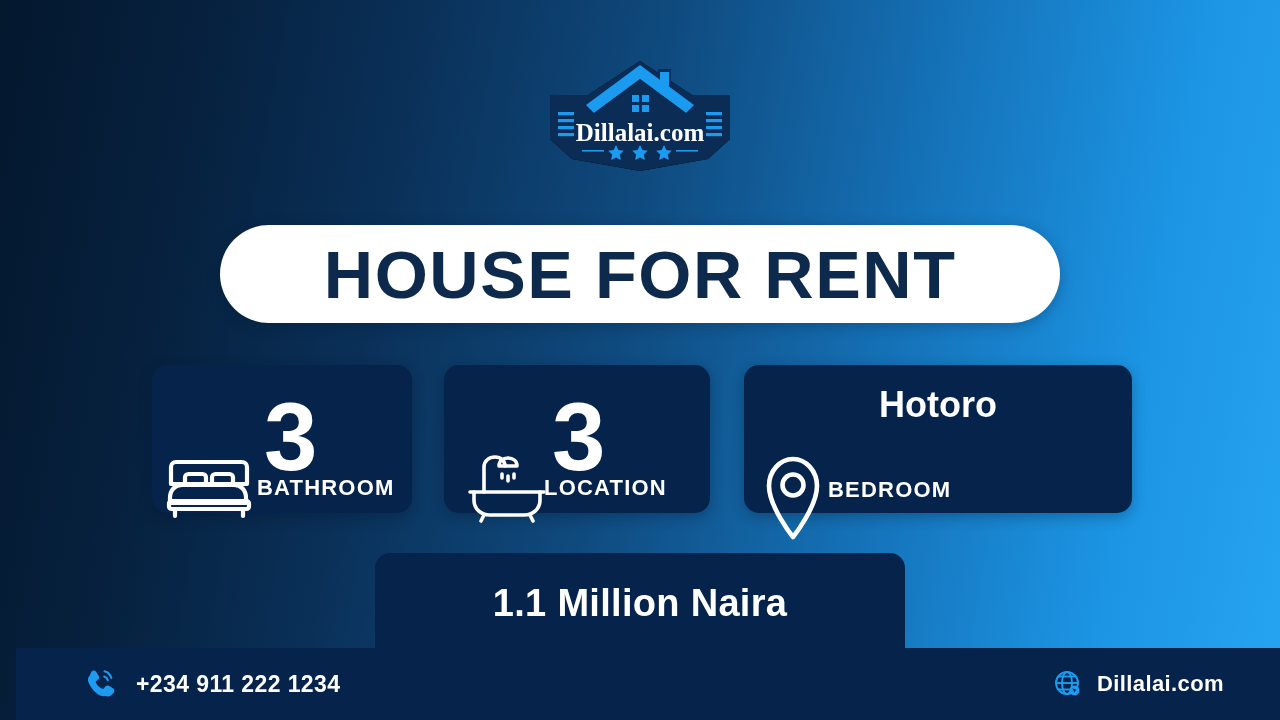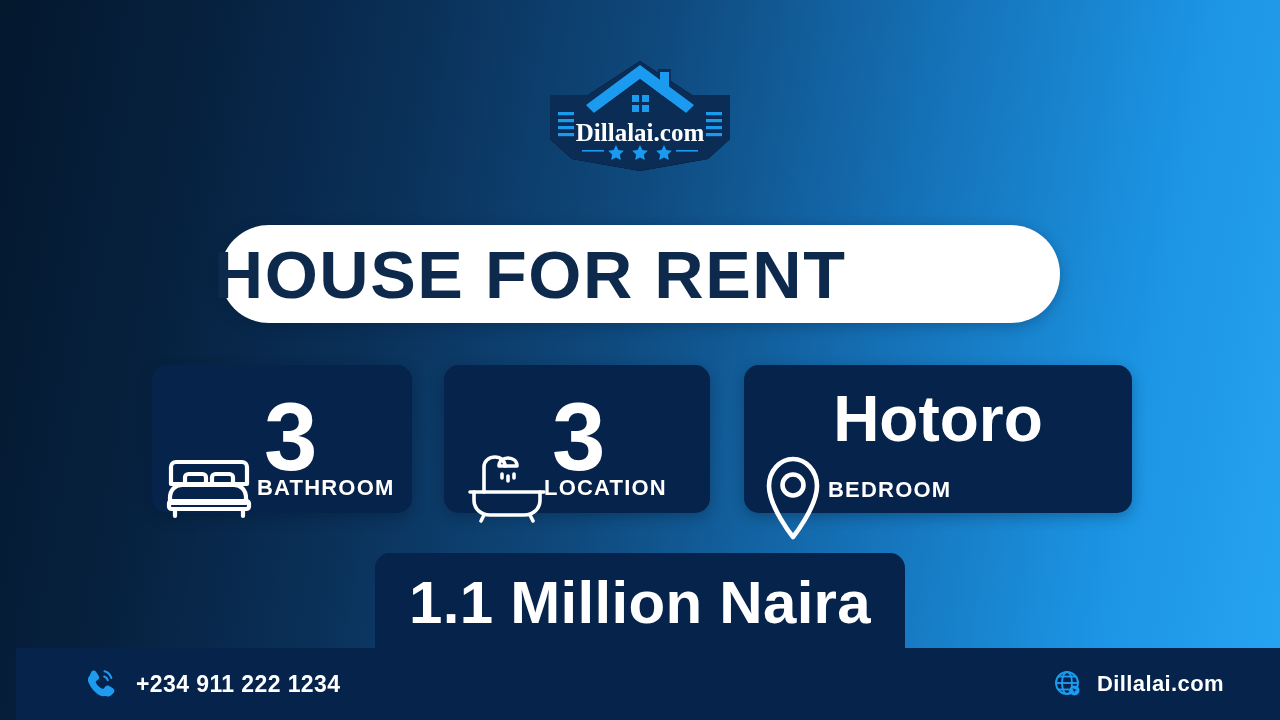--- a/index.html
+++ b/index.html
@@ -51,21 +51,21 @@
   #title-pill {
     position: absolute;
     left: 220px;
     top: 225px;
     width: 840px;
     height: 98px;
     background: #ffffff;
     border-radius: 49px;
     display: flex;
     align-items: center;
-    justify-content: flex-start;
+    justify-content: center;
     box-shadow: 0 3px 14px rgba(0,20,45,0.28);
   }
   #title-text {
     color: #0d2murky;
     color: #0d2a4d;
     font-size: 67px;
     font-weight: 800;
     letter-spacing: 1.5px;
     line-height: 1;
     white-space: nowrap;
@@ -111,21 +111,21 @@
   #cap-bedroom  { left: 105px; top: 110px; }
   #cap-bathroom { left: 100px; top: 110px; }
   #cap-location { left: 84px;  top: 112px; }
 
   #loc-name {
     position: absolute;
     left: 0; right: 0;
     top: 22px;
     text-align: center;
     color: #ffffff;
-    font-size: 64px;
+    font-size: 36px;
     font-weight: 800;
     line-height: 1;
   }
 
   
   .card-icon {
     position: absolute;
     z-index: 5;
   }
   #icon-bed   { left: 166px; top: 450px; width: 86px;  height: 72px; }
@@ -142,21 +142,21 @@
     height: 100px;
     background: #05234b;
     border-radius: 15px 15px 0 0;
     display: flex;
     align-items: center;
     justify-content: center;
     z-index: 4;
   }
   #price-text {
     color: #ffffff;
-    font-size: 60px;
+    font-size: 38px;
     font-weight: 800;
     letter-spacing: 0.3px;
     line-height: 1;
     white-space: nowrap;
   }
 
   
   #footer-bar {
     position: absolute;
     left: 16px;

